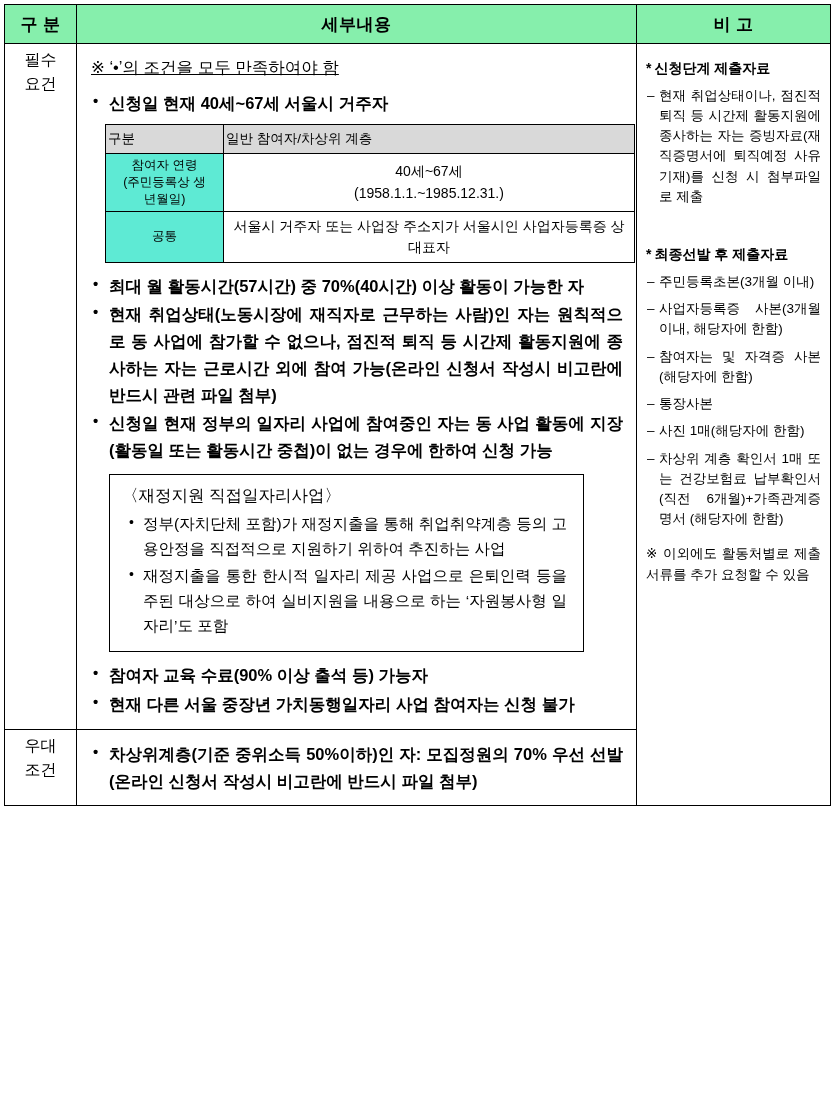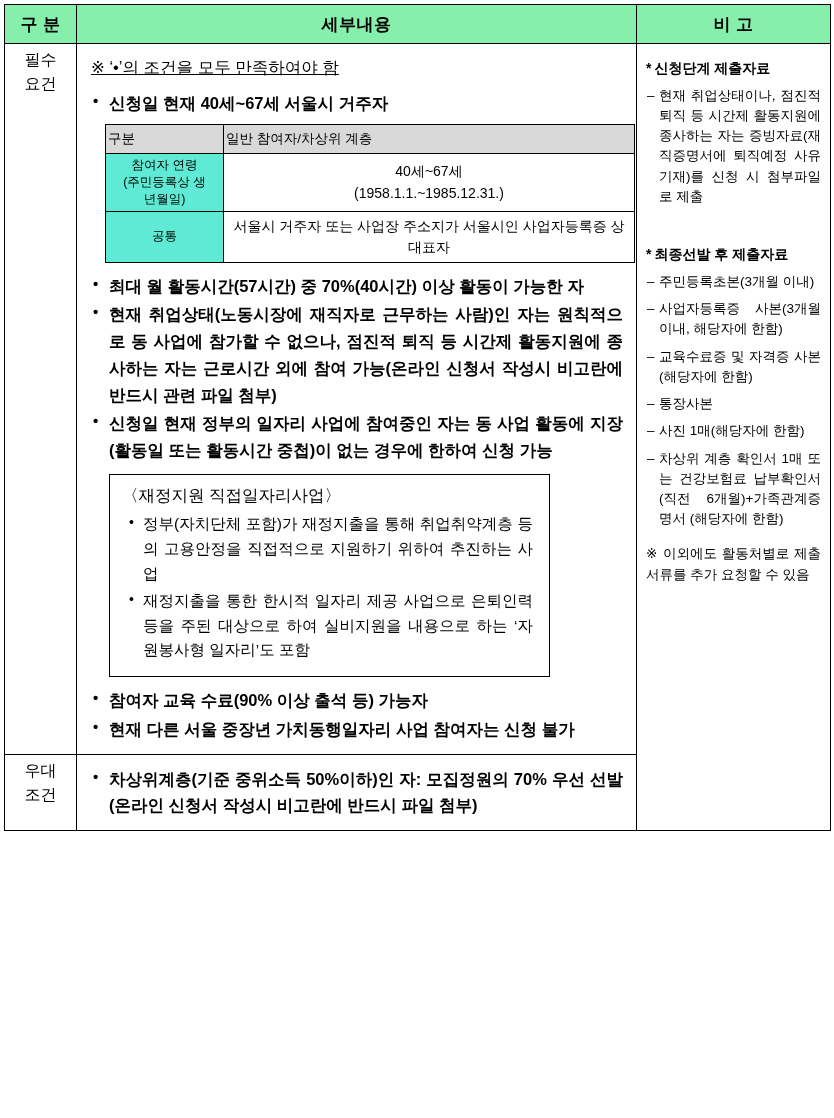--- a/index.html
+++ b/index.html
@@ -129,21 +129,21 @@
     line-height: 1.5;
   }
   .sub-c1 { width: 118px; }
   .sub-c2 { width: 411px; }
 
   
   .boxed {
     border: 1px solid #000;
     margin: 10px 0 10px 20px;
     padding: 7px 12px 9px 12px;
-    width: 441px;
+    width: 475px;
   }
   .boxed-title {
     font-size: 16.5px;
     margin: 0 0 3px 0;
   }
   ul.boxed-list {
     list-style: none;
     margin: 4px;
     padding: 0;
     font-size: 15.5px;
@@ -284,21 +284,21 @@
           </ul>
 
           <div class="bigo-gap"></div>
 
           <div class="bigo-head">
             <span class="star">*</span><span>최종선발 후 제출자료</span>
           </div>
           <ul class="dashlist">
             <li>주민등록초본(3개월 이내)</li>
             <li>사업자등록증 사본(3개월 이내, 해당자에 한함)</li>
-            <li>교육수료증 및 자격증 사본(해당자에 한함)</li>
+            <li>참여자는 및 자격증 사본(해당자에 한함)</li>
             <li>통장사본</li>
             <li>사진 1매(해당자에 한함)</li>
             <li>차상위 계층 확인서 1매 또는 건강보험료 납부확인서(직전 6개월)+가족관계증명서 (해당자에 한함)</li>
           </ul>
 
           <div class="bigo-foot">※ 이외에도 활동처별로 제출서류를 추가 요청할 수 있음</div>
         </td>
       </tr>
 
       <tr>

